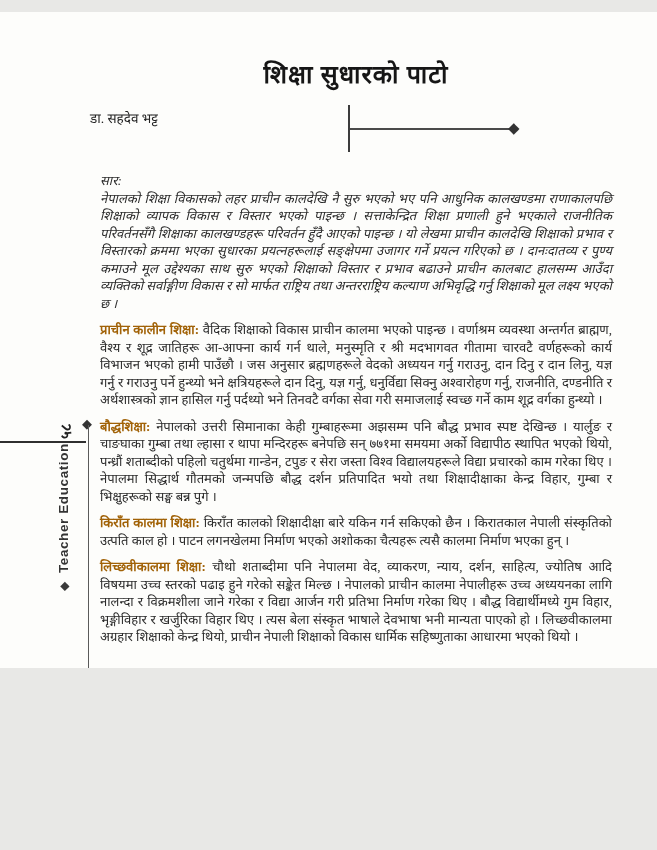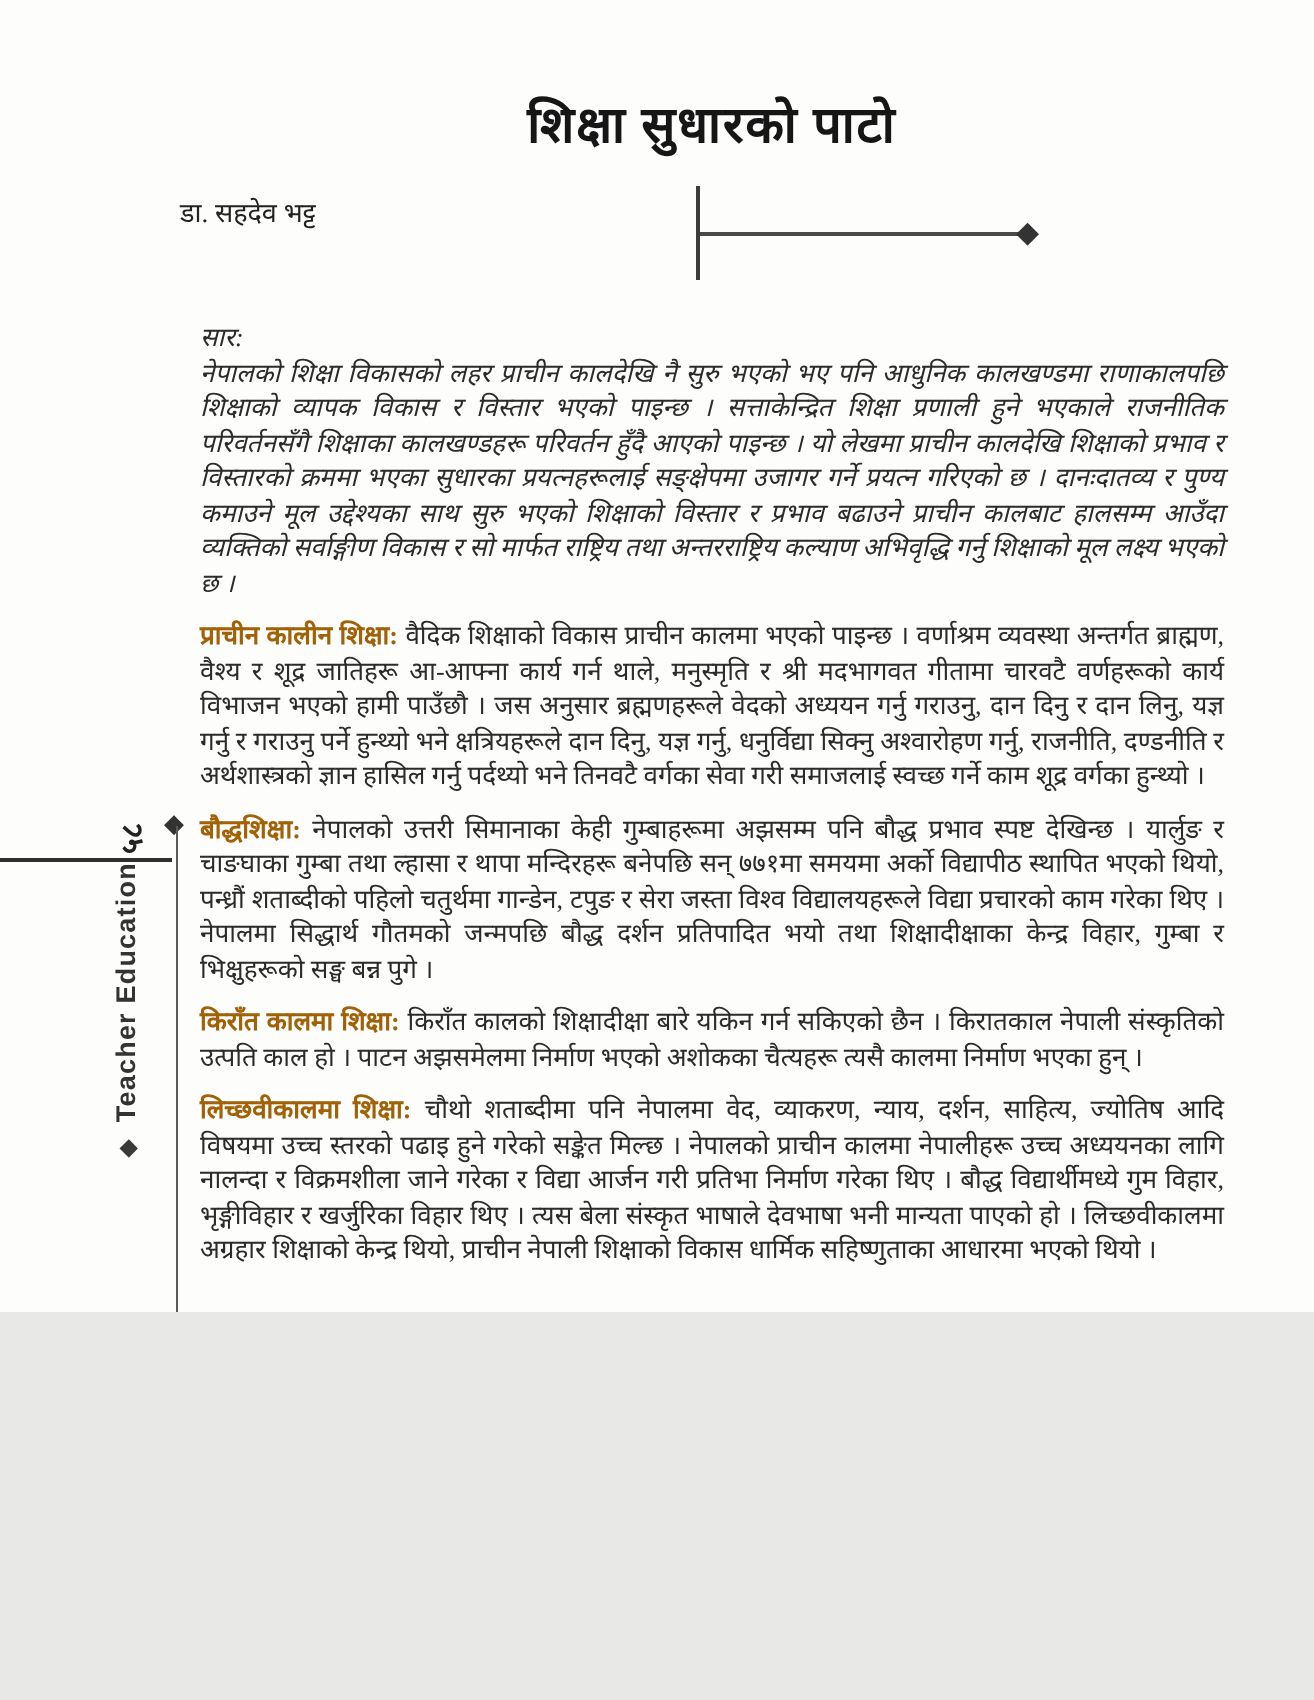--- a/index.html
+++ b/index.html
@@ -1,17 +1,17 @@
 <!DOCTYPE html>
 <html><head>
 <meta charset="utf-8">
 <style>
   html,body { margin:0; padding:0; background:#e8e8e6; }
   .page {
-    position:relative; width:657px; height:656px; margin:0 auto;
+    position:relative; width:657px; height:656px; margin:12px auto;
     background:#fdfdfb; overflow:hidden;
     font-family:"Liberation Serif", "DejaVu Serif", serif;
     color:#2b2b2b;
   }
   .title {
     position:absolute; top:44px; left:100px; width:512px;
     text-align:center; font-size:25px; font-weight:bold; color:#161616;
     letter-spacing:1px;
   }
   .author-block {
@@ -75,21 +75,21 @@
 
     <p class="section">
       <b>प्राचीन कालीन शिक्षा:</b><span> वैदिक शिक्षाको विकास प्राचीन कालमा भएको पाइन्छ । वर्णाश्रम व्यवस्था अन्तर्गत ब्राह्मण, वैश्य र शूद्र जातिहरू आ-आफ्ना कार्य गर्न थाले, मनुस्मृति र श्री मदभागवत गीतामा चारवटै वर्णहरूको कार्य विभाजन भएको हामी पाउँछौ । जस अनुसार ब्रह्मणहरूले वेदको अध्ययन गर्नु गराउनु, दान दिनु र दान लिनु, यज्ञ गर्नु र गराउनु पर्ने हुन्थ्यो भने क्षत्रियहरूले दान दिनु, यज्ञ गर्नु, धनुर्विद्या सिक्नु अश्वारोहण गर्नु, राजनीति, दण्डनीति र अर्थशास्त्रको ज्ञान हासिल गर्नु पर्दथ्यो भने तिनवटै वर्गका सेवा गरी समाजलाई स्वच्छ गर्ने काम शूद्र वर्गका हुन्थ्यो ।</span>
     </p>
 
     <p class="section">
       <b>बौद्धशिक्षा:</b><span> नेपालको उत्तरी सिमानाका केही गुम्बाहरूमा अझसम्म पनि बौद्ध प्रभाव स्पष्ट देखिन्छ । यार्लुङ र चाङघाका गुम्बा तथा ल्हासा र थापा मन्दिरहरू बनेपछि सन् ७७१मा समयमा अर्को विद्यापीठ स्थापित भएको थियो, पन्ध्रौं शताब्दीको पहिलो चतुर्थमा गान्डेन, टपुङ र सेरा जस्ता विश्व विद्यालयहरूले विद्या प्रचारको काम गरेका थिए । नेपालमा सिद्धार्थ गौतमको जन्मपछि बौद्ध दर्शन प्रतिपादित भयो तथा शिक्षादीक्षाका केन्द्र विहार, गुम्बा र भिक्षुहरूको सङ्घ बन्न पुगे ।</span>
     </p>
 
     <p class="section">
-      <b>किराँत कालमा शिक्षा:</b><span> किराँत कालको शिक्षादीक्षा बारे यकिन गर्न सकिएको छैन । किरातकाल नेपाली संस्कृतिको उत्पति काल हो । पाटन अझसमेलमा निर्माण भएको अशोकका चैत्यहरू त्यसै कालमा निर्माण भएका हुन् ।</span>
+      <b>किराँत कालमा शिक्षा:</b><span> किराँत कालको शिक्षादीक्षा बारे यकिन गर्न सकिएको छैन । किरातकाल नेपाली संस्कृतिको उत्पति काल हो । पाटन लगनखेलमा निर्माण भएको अशोकका चैत्यहरू त्यसै कालमा निर्माण भएका हुन् ।</span>
     </p>
 
     <p class="section">
       <b>लिच्छवीकालमा शिक्षा:</b><span> चौथो शताब्दीमा पनि नेपालमा वेद, व्याकरण, न्याय, दर्शन, साहित्य, ज्योतिष आदि विषयमा उच्च स्तरको पढाइ हुने गरेको सङ्केत मिल्छ । नेपालको प्राचीन कालमा नेपालीहरू उच्च अध्ययनका लागि नालन्दा र विक्रमशीला जाने गरेका र विद्या आर्जन गरी प्रतिभा निर्माण गरेका थिए । बौद्ध विद्यार्थीमध्ये गुम विहार, भृङ्गीविहार र खर्जुरिका विहार थिए । त्यस बेला संस्कृत भाषाले देवभाषा भनी मान्यता पाएको हो । लिच्छवीकालमा अग्रहार शिक्षाको केन्द्र थियो, प्राचीन नेपाली शिक्षाको विकास धार्मिक सहिष्णुताका आधारमा भएको थियो ।</span>
     </p>
 
   </div>
 
   <div class="pageno">५८</div>
   <div class="sidebar-hrule"></div>

